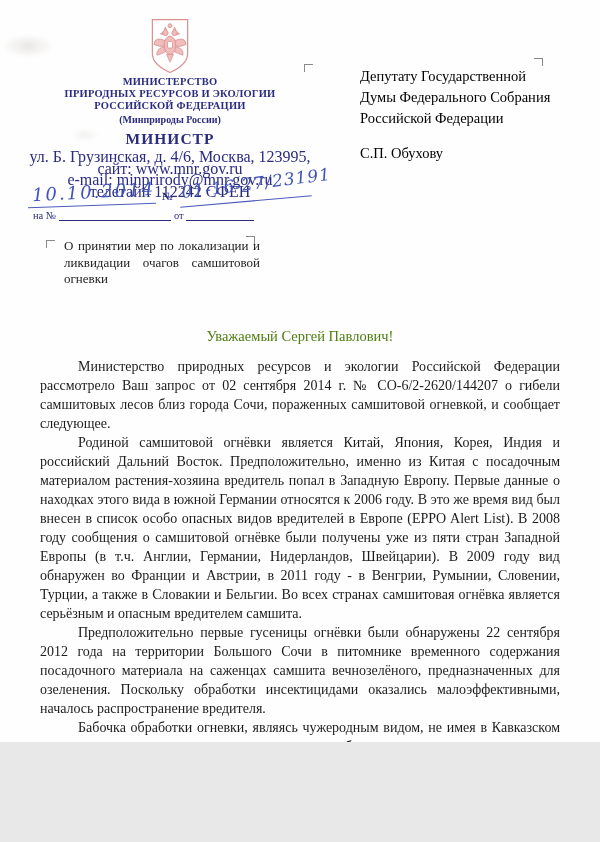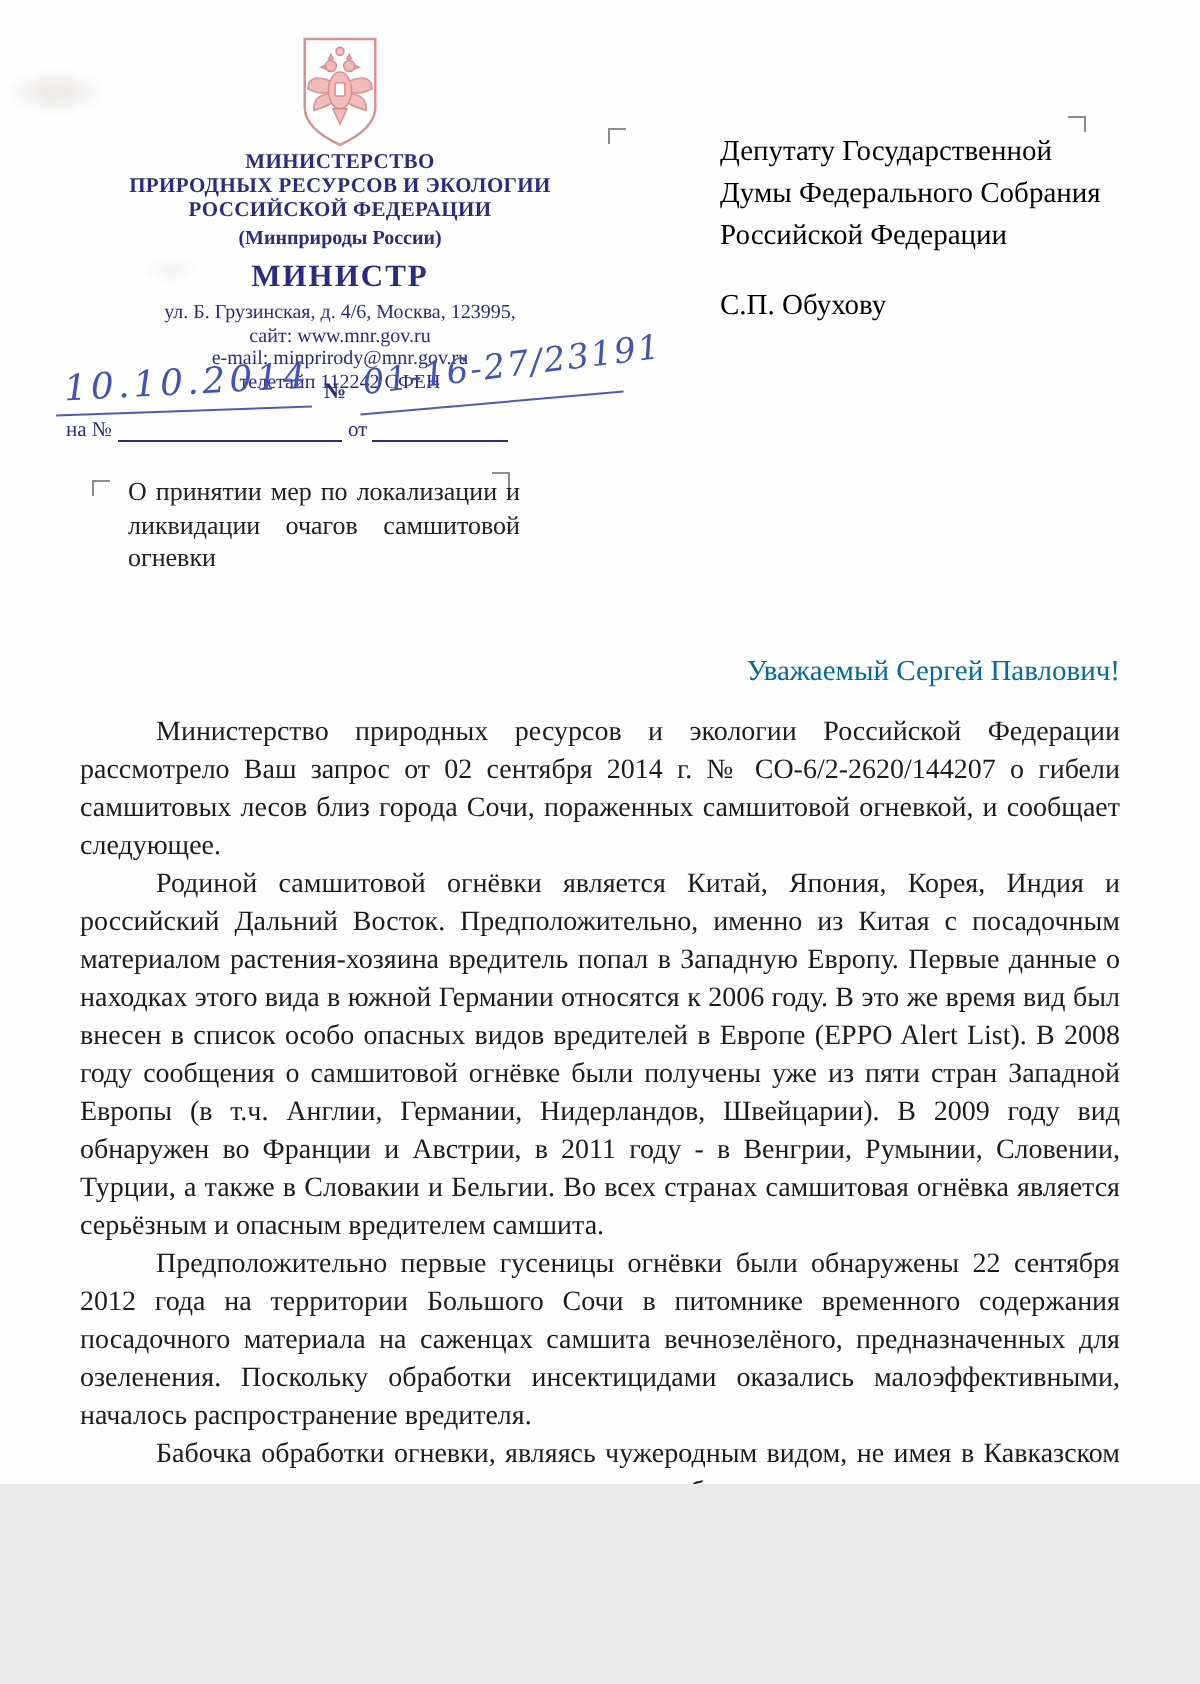--- a/index.html
+++ b/index.html
@@ -7,21 +7,21 @@
     position:relative;width:600px;height:742px;margin:0 auto;
     background:#fefefe;overflow:hidden;
     font-family:"Liberation Serif","DejaVu Serif",serif;color:#1f1f1f;
   }
   
   .letterhead{position:absolute;left:28px;top:18px;width:284px;text-align:center;color:#2b2b80;}
   .emblem{display:block;margin:0 auto 2px auto;}
   .org{font-weight:bold;font-size:10.5px;line-height:12px;letter-spacing:.2px;}
   .org-short{font-weight:bold;font-size:10px;line-height:13px;margin-top:1px;}
   .position{font-weight:bold;font-size:15.5px;line-height:18px;letter-spacing:1px;margin-top:4px;}
-  .addr{font-size:10px;line-height:11.5px;margin-top:3px;}
+  .addr{font-size:16px;line-height:11.5px;margin-top:3px;}
   
   .hw{font-family:"DejaVu Serif","Liberation Serif",serif;font-style:italic;color:#4053b8;}
   .ref-date{position:absolute;left:32px;top:181px;font-size:18px;letter-spacing:2px;transform:rotate(-3deg);}
   .ref-date-line{position:absolute;left:28px;top:205px;width:128px;border-top:1.6px solid #4a5bbb;transform:rotate(-2deg);}
   .ref-no-sign{position:absolute;left:162px;top:190px;font-size:11px;font-weight:bold;color:#2b2b80;}
   .ref-number{position:absolute;left:181px;top:173px;font-size:17px;letter-spacing:1px;transform:rotate(-7deg);white-space:nowrap;}
   .ref-number-line{position:absolute;left:180px;top:201px;width:132px;border-top:1.6px solid #4a5bbb;transform:rotate(-5deg);}
   .ref-row2{position:absolute;left:33px;top:210px;width:280px;font-size:10.5px;color:#2b2b80;display:flex;align-items:flex-end;}
   .ref-row2 .lbl{white-space:nowrap;text-align:center;}
   .u1{width:112px;border-bottom:1px solid #2b2b80;height:10px;margin:0 3px;}
@@ -35,21 +35,21 @@
   .cm{position:absolute;width:8px;height:7px;}
   .cm.tl{border-left:1.3px solid #8a8a8a;border-top:1.3px solid #8a8a8a;}
   .cm.tr{border-right:1.3px solid #8a8a8a;border-top:1.3px solid #8a8a8a;}
   .cm.br{border-right:1.3px solid #8a8a8a;border-bottom:1.3px solid #8a8a8a;width:6px;height:6px;}
   .cm-addr-l{left:304px;top:64px;}
   .cm-addr-r{left:534px;top:58px;}
   .cm-subj-l{left:46px;top:240px;}
   .cm-subj-r{left:246px;top:236px;}
   .cm-body-br{left:552px;top:778px;}
   
-  .salutation{position:absolute;left:40px;top:328px;width:520px;text-align:right;font-size:14.5px;color:#0369a1;}
+  .salutation{position:absolute;left:40px;top:328px;width:520px;text-align:center;font-size:14.5px;color:#4d7c0f;}
   .body-text{position:absolute;left:40px;top:357px;width:520px;font-size:14px;line-height:19px;text-align:justify;color:#1c1c1c;}
   .body-text p{margin:0;text-indent:38px;}
   
   .smudge{position:absolute;border-radius:50%;filter:blur(1px);}
   .smudge.s1{left:2px;top:34px;width:52px;height:24px;
     background:radial-gradient(ellipse,rgba(150,140,128,.20),rgba(150,140,128,0) 70%);}
   .smudge.s2{left:70px;top:128px;width:30px;height:14px;
     background:radial-gradient(ellipse,rgba(150,140,128,.10),rgba(150,140,128,0) 70%);}
 </style>
 </head>

